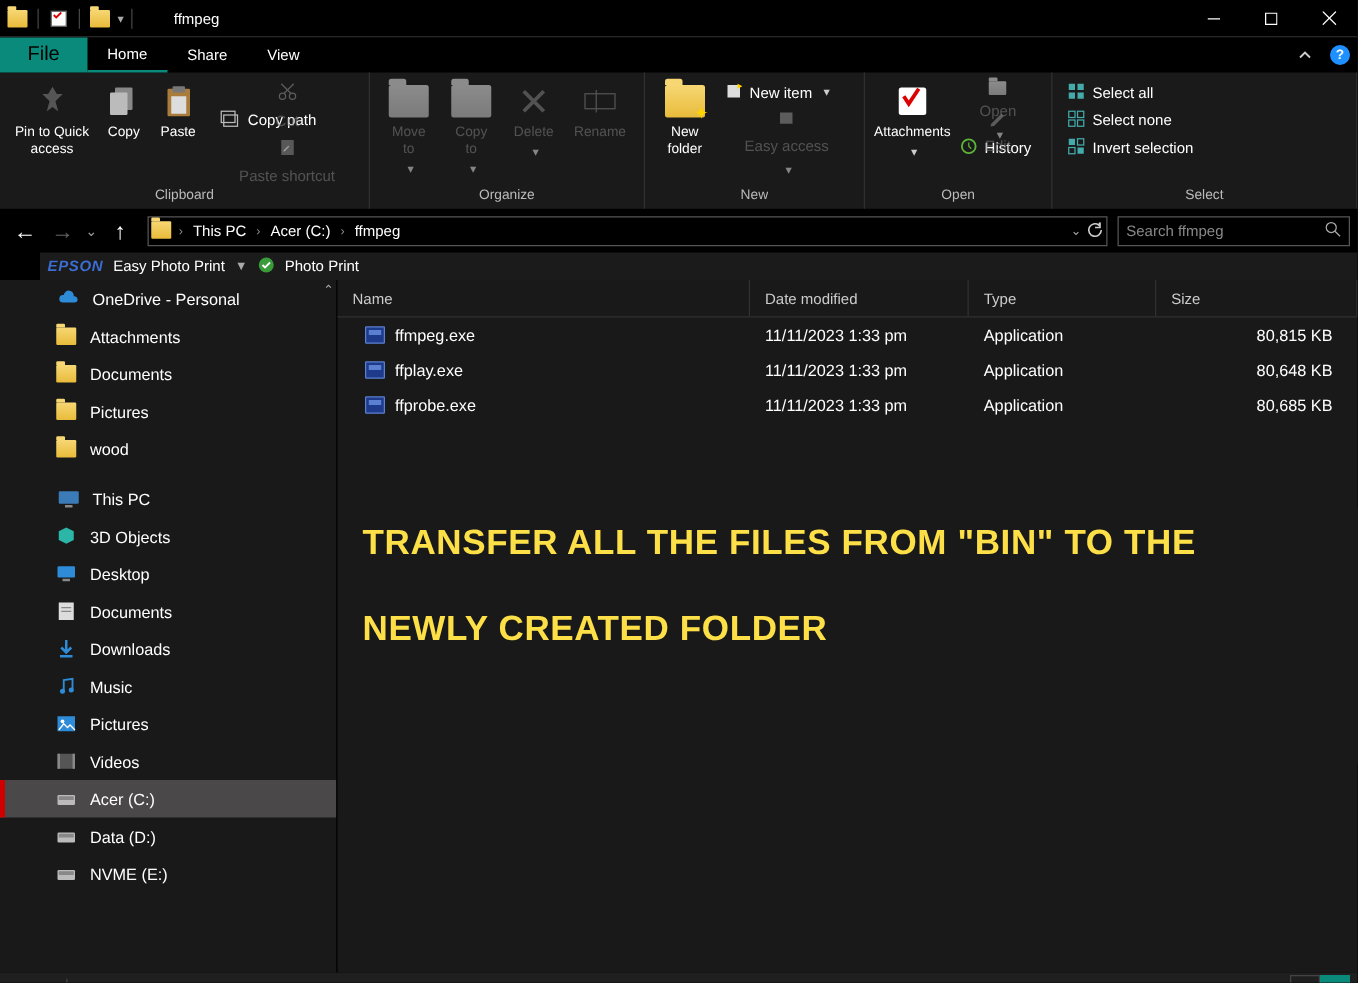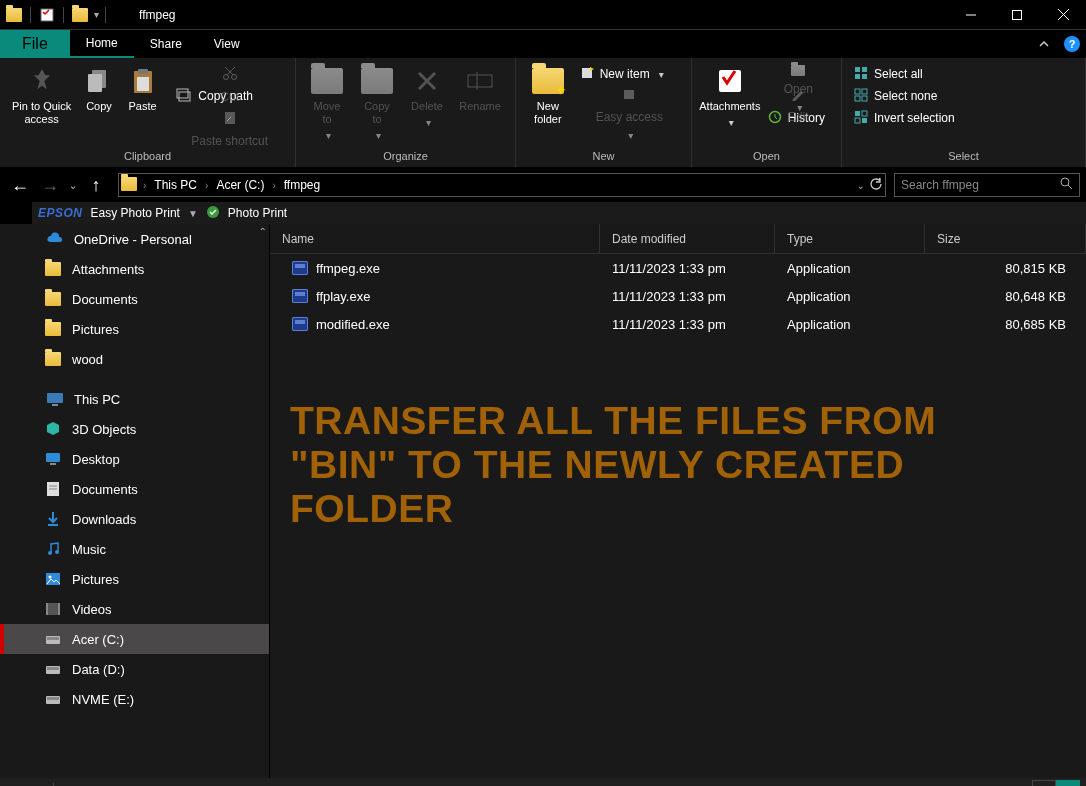--- a/index.html
+++ b/index.html
@@ -69,21 +69,21 @@
 .col.name { width: 330px; }
 .col.date { width: 175px; }
 .col.type { width: 150px; }
 .col.size { flex: 1; }
 .filerows { }
 .filerow { height: 28px; display: flex; align-items: center; font-size: 13px; }
 .filerow .c-name { width: 330px; padding-left: 22px; display: flex; align-items: center; gap: 8px; }
 .filerow .c-date { width: 175px; padding-left: 12px; }
 .filerow .c-type { width: 150px; padding-left: 12px; }
 .filerow .c-size { flex: 1; padding-right: 20px; text-align: right; }
-.overlay-text { position: absolute; left: 20px; top: 175px; color: #a16207; font-family: Impact, "Arial Black", sans-serif; font-size: 39px; line-height: 44px; letter-spacing: 0.5px; font-weight: bold; max-width: 740px; }
+.overlay-text { position: absolute; left: 20px; top: 175px; color: #fde047; font-family: Impact, "Arial Black", sans-serif; font-size: 28px; line-height: 69px; letter-spacing: 0.5px; font-weight: bold; max-width: 740px; }
 
 
 .statusbar { height: 26px; background: #1f1f1f; display: flex; align-items: center; padding: 0 6px; font-size: 12px; }
 .statusbar .sep { width: 1px; height: 16px; background: #444; margin: 0 8px; }
 .statusbar .views { margin-left: auto; display: flex; gap: 0; }
 .statusbar .view-btn { width: 24px; height: 22px; display: flex; align-items: center; justify-content: center; border: 1px solid #444; }
 .statusbar .view-btn.active { background: #0a8a7b; border-color: #0a8a7b; }
 
 
 .folder-ico { width: 16px; height: 14px; background: linear-gradient(#f7d774,#e8bb3a); border-radius: 1px; position: relative; }
@@ -590,21 +590,21 @@
             <span class="exe-ico"></span>
             <span>ffplay.exe</span>
           </div>
         <div class="c-date">11/11/2023 1:33 pm</div>
         <div class="c-type">Application</div>
         <div class="c-size">80,648 KB</div>
       </div>
       <div class="filerow">
         <div class="c-name">
             <span class="exe-ico"></span>
-            <span>modified.exe</span>
+            <span>ffprobe.exe</span>
           </div>
         <div class="c-date">11/11/2023 1:33 pm</div>
         <div class="c-type">Application</div>
         <div class="c-size">80,685 KB</div>
       </div>
     </div>
     <div class="overlay-text">TRANSFER ALL THE FILES FROM "BIN" TO THE NEWLY CREATED FOLDER</div>
   </div>
 </div>
 

